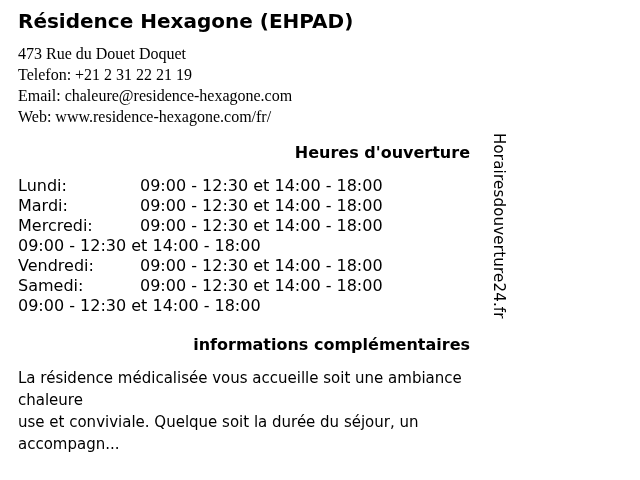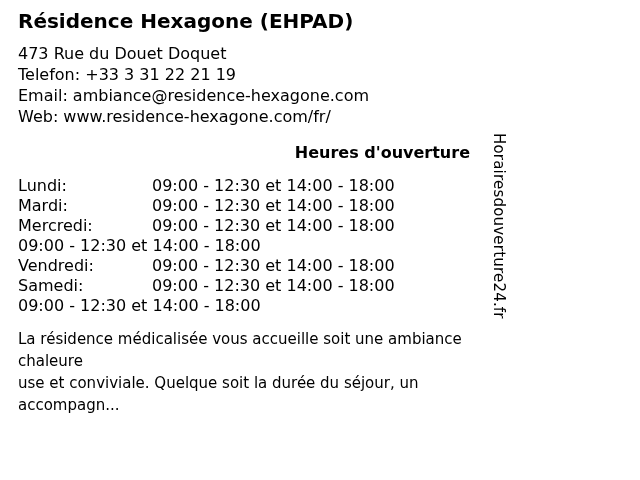--- a/index.html
+++ b/index.html
@@ -22,34 +22,34 @@
   .page-title {
     font-size: 20px;
     font-weight: bold;
     line-height: 24px;
   }
   .contact-block {
     margin-top: 10px;
     font-size: 16px;
     line-height: 21px;
   }
-  .contact-line { display: block; }
+  .contact-line { display: block; font-family: Liberation Serif, serif; }
   .section-heading {
     font-size: 16px;
     font-weight: bold;
     line-height: 20px;
     text-align: right;
   }
   .hours-heading { margin-top: 16px; }
   .hours-table {
     margin-top: 13px;
     font-size: 16px;
     line-height: 20px;
   }
-  .hours-row { display: flex; gap: 12px; }
+  .hours-row { display: flex; }
   .hours-day {
     width: 122px;
     flex: 0 0 122px;
   }
   .hours-time { white-space: nowrap; }
   .info-heading { margin-top: 19px; }
   .info-text {
     margin-top: 12px;
     font-size: 15px;
     line-height: 22px;
@@ -69,22 +69,22 @@
 </head>
 <body>
 
 <div class="page">
   <div class="content">
 
     <h1 class="page-title">Résidence Hexagone (EHPAD)</h1>
 
     <div class="contact-block">
       <span class="contact-line">473 Rue du Douet Doquet</span>
-      <span class="contact-line">Telefon: +33 3 31 22 21 19</span>
-      <span class="contact-line">Email: ambiance@residence-hexagone.com</span>
+      <span class="contact-line">Telefon: +21 2 31 22 21 19</span>
+      <span class="contact-line">Email: chaleure@residence-hexagone.com</span>
       <span class="contact-line">Web: www.residence-hexagone.com/fr/</span>
     </div>
 
     <h2 class="section-heading hours-heading">Heures d'ouverture</h2>
 
     <div class="hours-table">
       <div class="hours-row">
         <span class="hours-day">Lundi:</span>
         <span class="hours-time">09:00 - 12:30 et 14:00 - 18:00</span>
       </div>
@@ -105,20 +105,21 @@
       </div>
       <div class="hours-row">
         <span class="hours-day">Samedi:</span>
         <span class="hours-time">09:00 - 12:30 et 14:00 - 18:00</span>
       </div>
       <div class="hours-row">
         <span class="hours-time">09:00 - 12:30 et 14:00 - 18:00</span>
       </div>
     </div>
 
+    <h2 class="section-heading info-heading">informations complémentaires</h2>
 
     <p class="info-text">La résidence médicalisée vous accueille soit une ambiance chaleure
 use et conviviale. Quelque soit la durée du séjour, un accompagn...</p>
 
   </div>
 
   <div class="watermark">Horairesdouverture24.fr</div>
 </div>
 
 </body></html>

